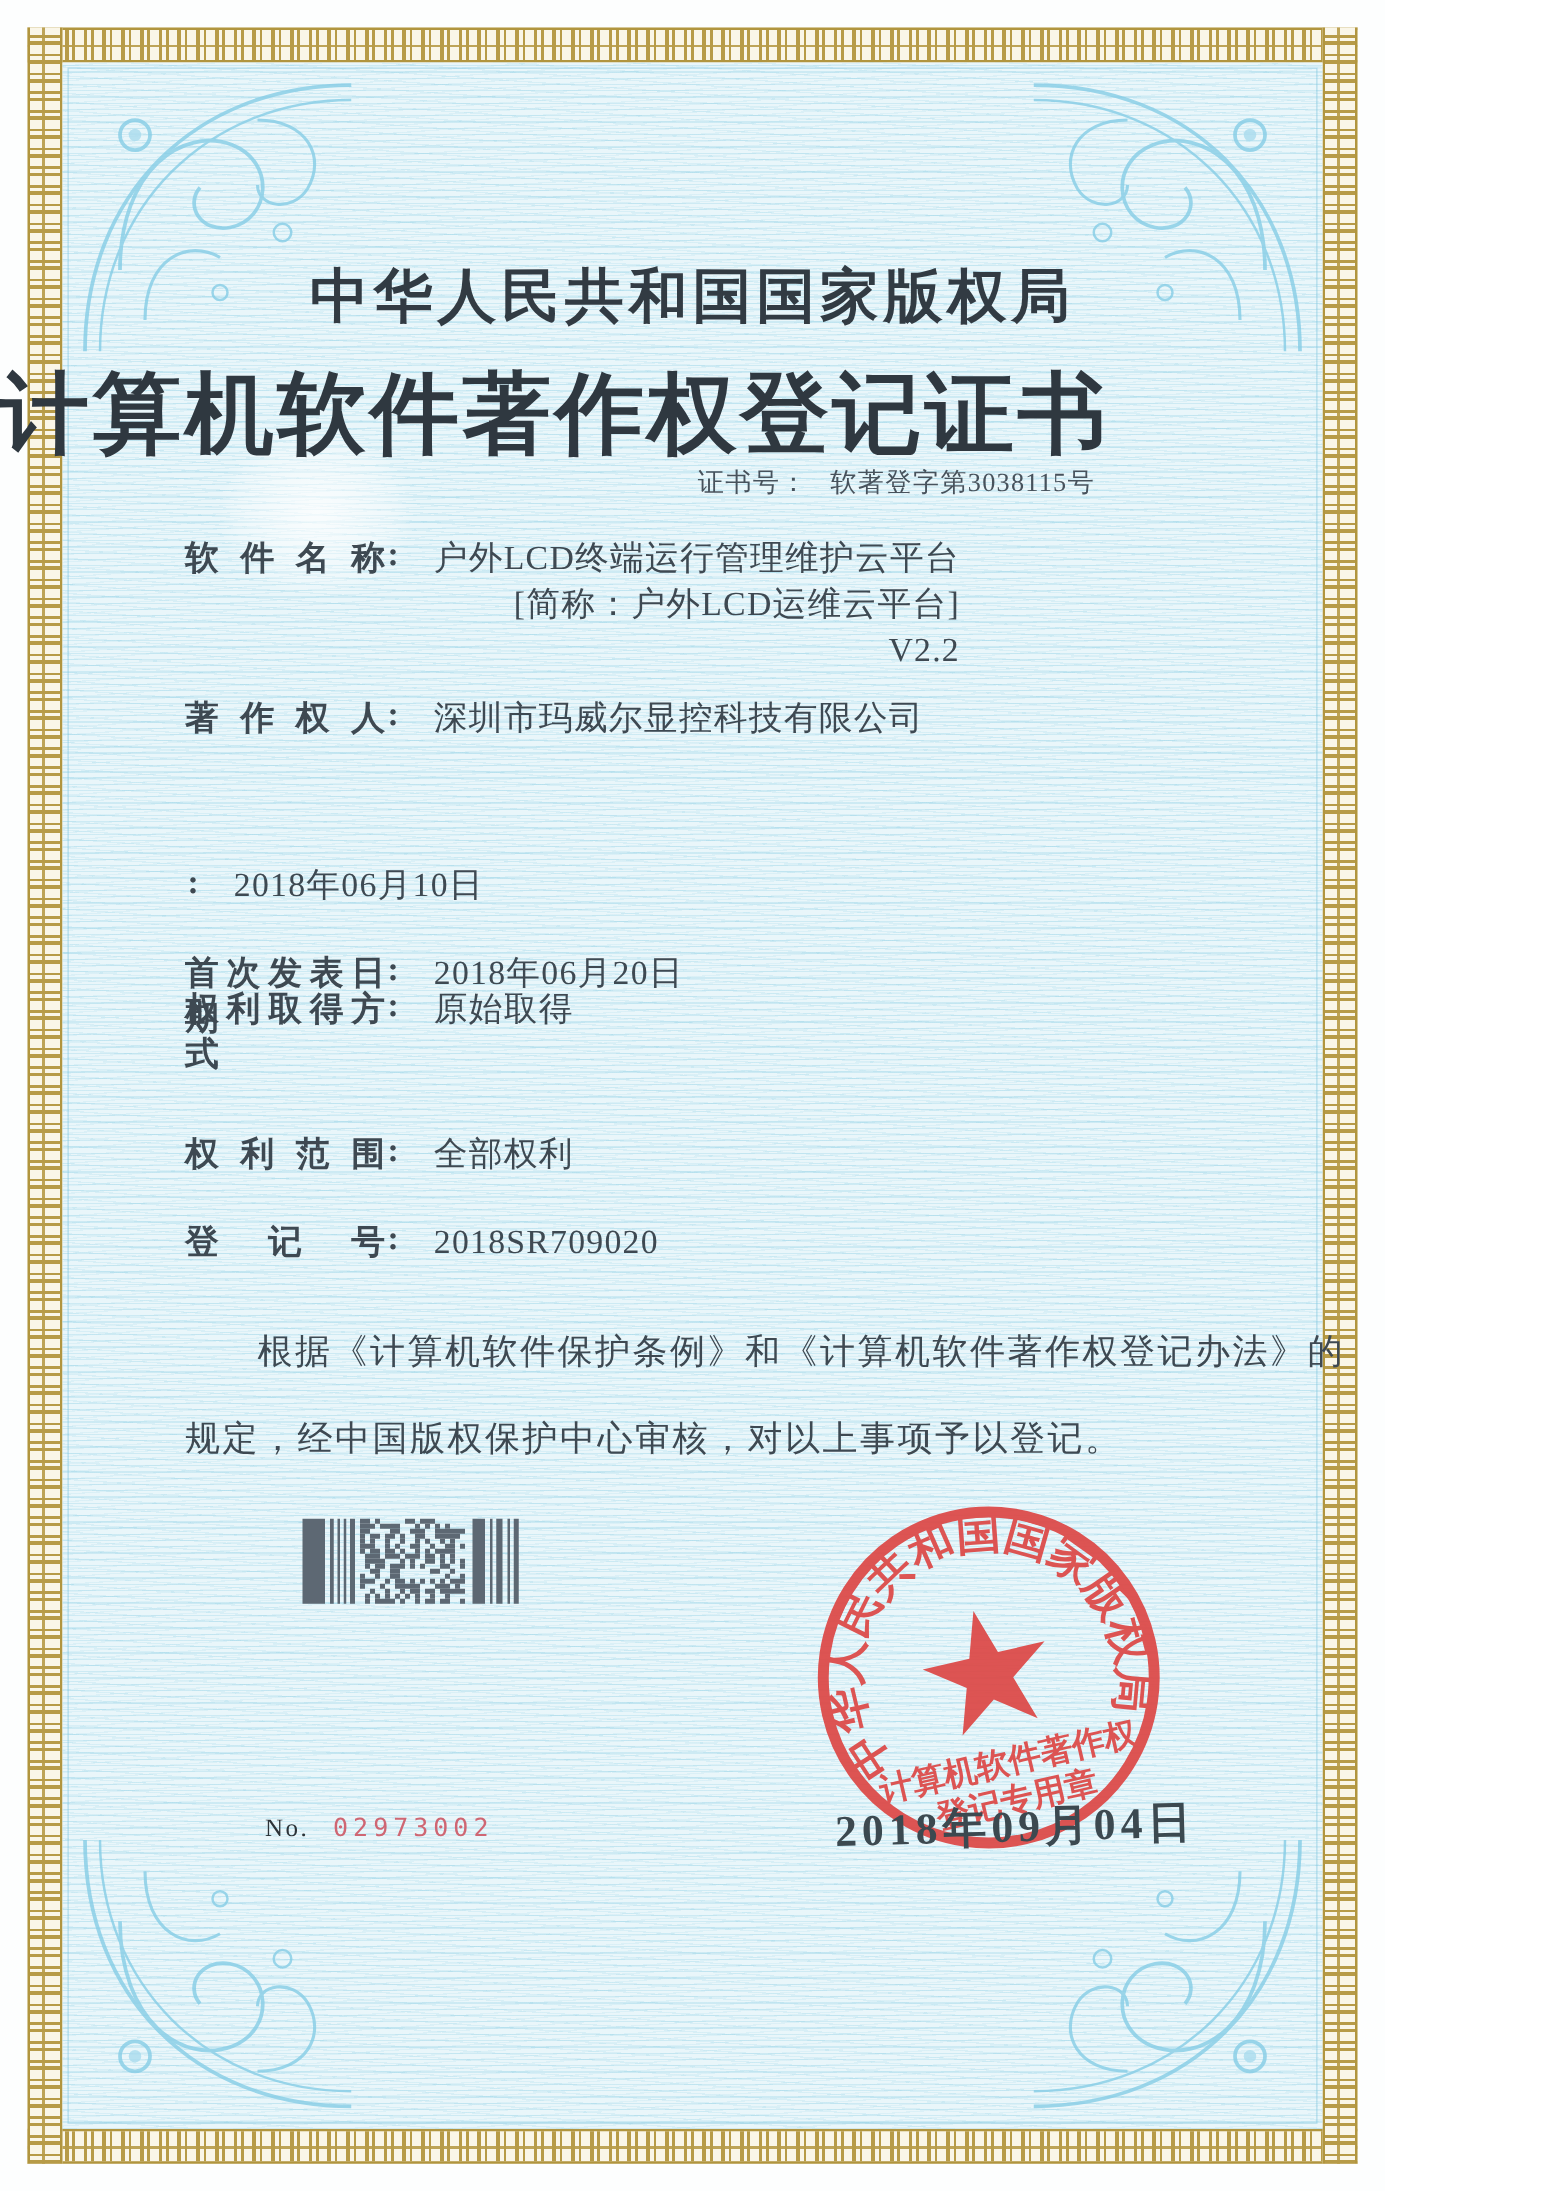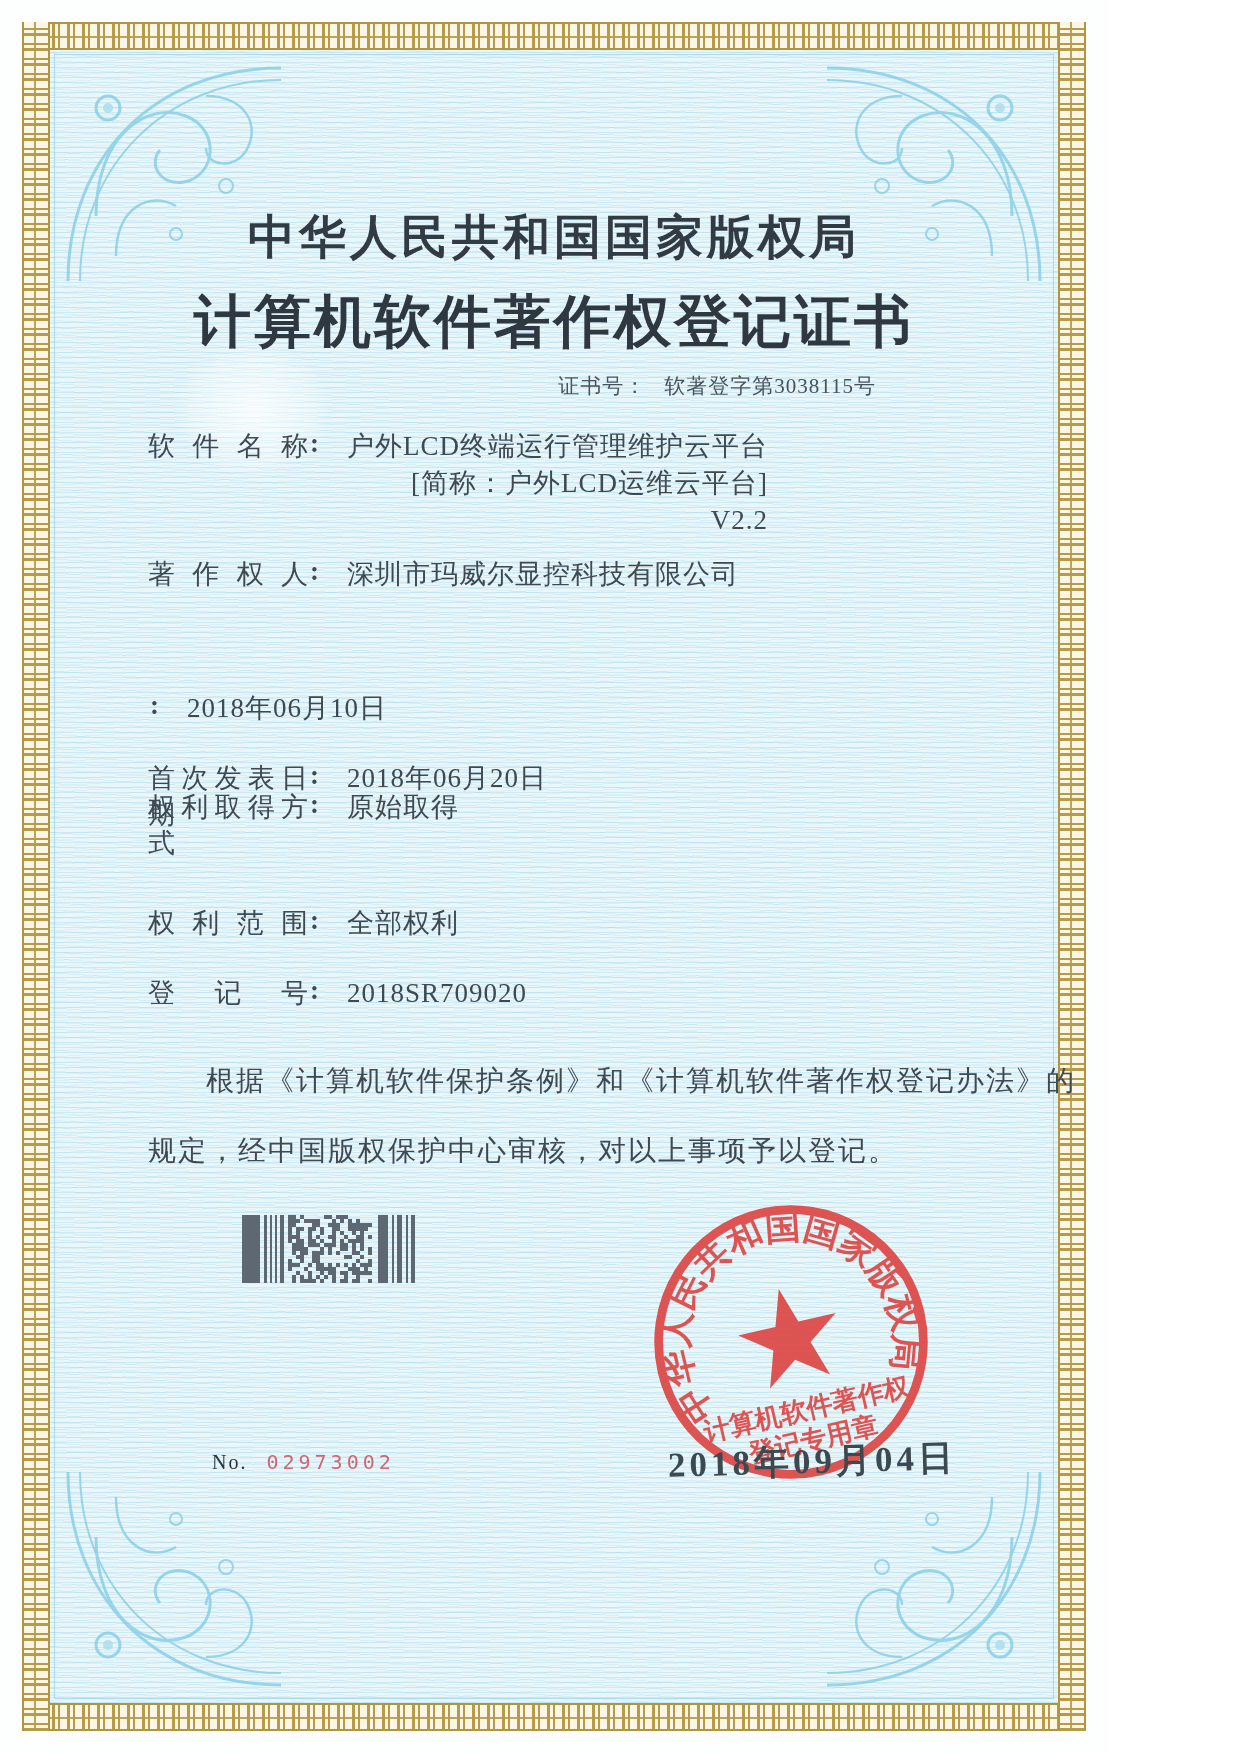--- a/index.html
+++ b/index.html
@@ -46,30 +46,30 @@
     position:absolute;left:148px;top:320px;width:210px;height:180px;border-radius:50%;
     background:radial-gradient(closest-side, rgba(255,255,255,.75), rgba(255,255,255,.25) 60%, transparent 75%);
   }
 
   
   .authority{
     position:absolute;left:0;right:0;top:206px;text-align:center;
     font-size:47px;font-weight:700;letter-spacing:4px;color:#323b43;
   }
   .doc-title{
-    position:absolute;left:0;right:0;top:284px;text-align:center;
-    font-size:57px;font-weight:700;letter-spacing:3px;color:#2f3840;
+    position:absolute;left:0;right:0;top:284px;text-align:left;
+    font-size:71px;font-weight:700;letter-spacing:3px;color:#2f3840;
   }
   .cert-no{
     position:absolute;top:372px;right:232px;font-size:21px;color:#47525c;letter-spacing:1px;
   }
   .cert-no .lbl{margin-right:18px;}
 
   .field-row{position:absolute;left:148px;display:flex;align-items:flex-start;font-size:27px;color:#3e4952;}
-  .flabel{width:160px;text-align:justify;text-align-last:justify;font-weight:400;letter-spacing:0;}
+  .flabel{width:160px;text-align:justify;text-align-last:justify;font-weight:700;letter-spacing:0;}
   .fcolon{margin:0 4px 0 2px;font-weight:600;}
   .fvalue{margin-left:24px;letter-spacing:1px;line-height:37px;}
   .fvalue .vline{white-space:nowrap;text-align:right;}
 
   .body-line{position:absolute;font-size:28px;color:#3e4952;letter-spacing:2px;white-space:nowrap;}
   .body-line.l1{left:206px;top:1062px;}
   .body-line.l2{left:148px;top:1132px;}
 
   .barcode{position:absolute;left:240px;top:1212px;width:178px;height:74px;}
 

